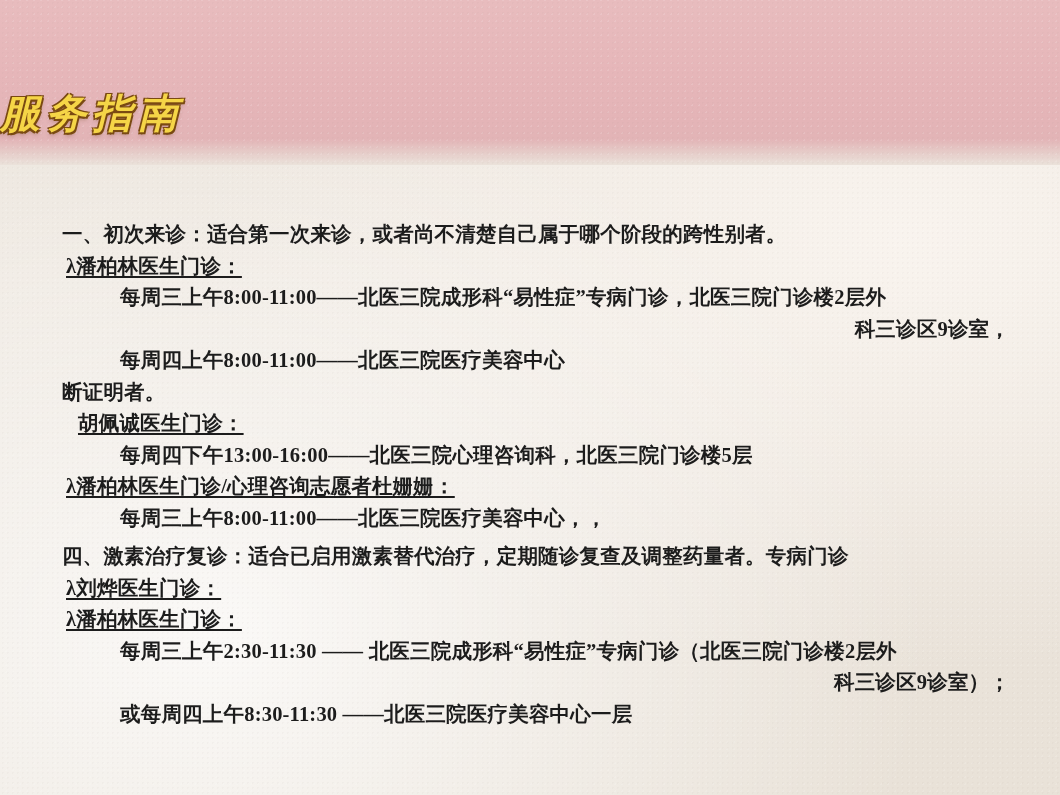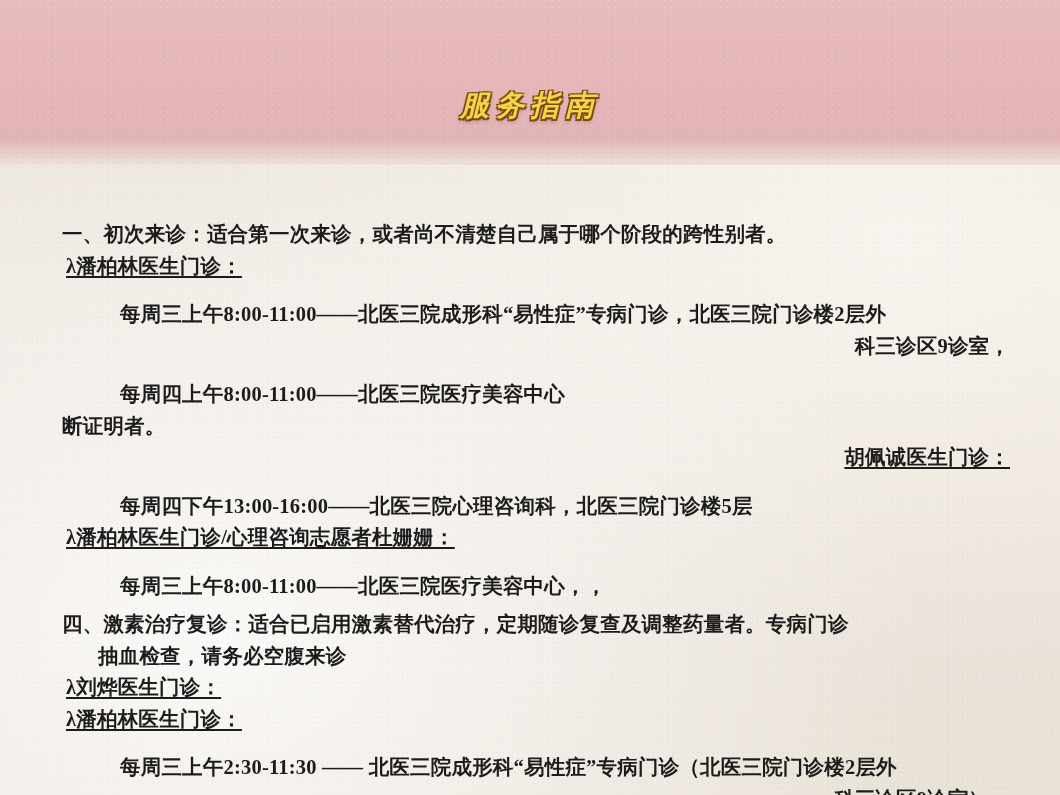--- a/index.html
+++ b/index.html
@@ -51,25 +51,24 @@
     bottom: 0;
     width: 100%;
     height: 26px;
     background: linear-gradient(180deg, rgba(226,180,182,0) 0%, rgba(236,229,221,0.95) 100%);
   }
   #slide-title {
     position: absolute;
     left: 0;
     top: 86px;
     width: 1060px;
-    text-align: center;
     font-family: "DejaVu Serif", serif;
     font-weight: bold;
     font-style: italic;
-    font-size: 29px;
+    font-size: 40px;
     letter-spacing: 6px;
     color: #f5d547;
     text-shadow:
       -1.5px -1.5px 0 #7a4a12,
        1.5px -1.5px 0 #7a4a12,
       -1.5px  1.5px 0 #7a4a12,
        1.5px  1.5px 0 #7a4a12,
        0 3px 4px rgba(90,50,10,0.35);
     z-index: 3;
   }
@@ -88,33 +87,31 @@
     letter-spacing: 0.2px;
     white-space: pre-wrap;
   }
   .heading {
     margin-top: 7px;
   }
   .sub {
     text-decoration: underline;
     text-underline-offset: 3px;
     margin-left: 16px;
-    text-align: right;
   }
   .sub-lambda {
     text-decoration: none;
     margin-left: 4px;
   }
   .sub-lambda .u {
     text-decoration: underline;
     text-underline-offset: 3px;
   }
   .detail {
     margin-left: 58px;
-    margin-top: 17px;
   }
   .detail-cont {
     margin-left: 0;
     text-align: right;
   }
   .indent-sm {
     margin-left: 36px;
   }
 </style>
 </head>
@@ -135,21 +132,20 @@
     <div class="line detail">每周四上午8:00-11:00——北医三院医疗美容中心</div>
 
     <div class="line">断证明者。</div>
     <div class="line sub">胡佩诚医生门诊：</div>
     <div class="line detail">每周四下午13:00-16:00——北医三院心理咨询科，北医三院门诊楼5层</div>
 
     <div class="line sub-lambda"><span class="u">λ潘柏林医生门诊/心理咨询志愿者杜姗姗：</span></div>
     <div class="line detail">每周三上午8:00-11:00——北医三院医疗美容中心，，</div>
 
     <div class="line heading">四、激素治疗复诊：适合已启用激素替代治疗，定期随诊复查及调整药量者。专病门诊</div>
-    <div class="line indent-sm">抽血检查，请务必空腹来诊</div>
     <div class="line sub-lambda"><span class="u">λ刘烨医生门诊：</span></div>
     <div class="line sub-lambda"><span class="u">λ潘柏林医生门诊：</span></div>
     <div class="line detail">每周三上午2:30-11:30 —— 北医三院成形科“易性症”专病门诊（北医三院门诊楼2层外</div>
     <div class="line detail-cont">科三诊区9诊室）；</div>
     <div class="line detail">或每周四上午8:30-11:30 ——北医三院医疗美容中心一层</div>
 
   </div>
 </div>
 
 </body></html>

